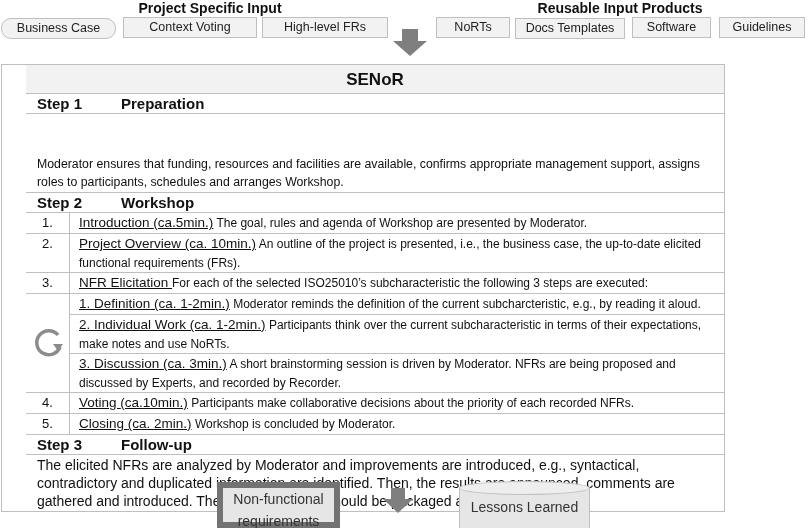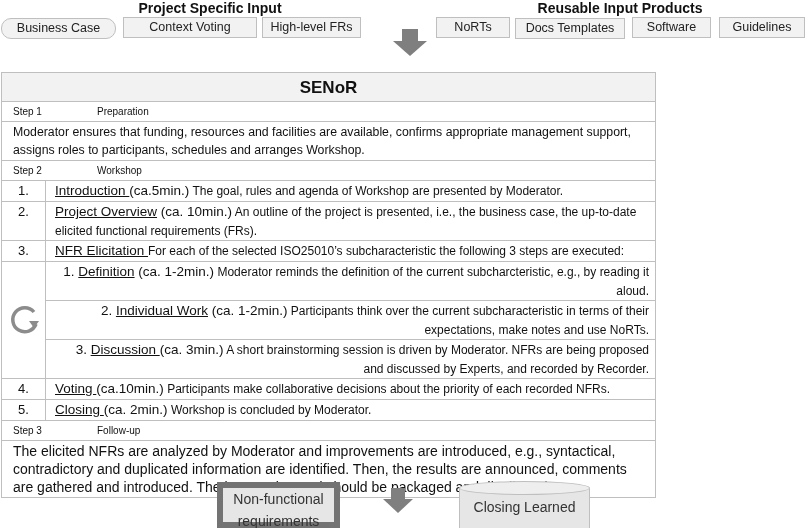--- a/index.html
+++ b/index.html
@@ -7,73 +7,73 @@
          font-family:"Liberation Sans", "DejaVu Sans", sans-serif; color:#111; }
 
   .group-title { position:absolute; top:0; font-weight:bold; font-size:14px; text-align:center; line-height:16px; }
   .inbox { position:absolute; top:18px; height:21px; background:#f2f2f2; border:1px solid #bfbfbf;
            box-sizing:border-box; font-size:12.5px; text-align:center; line-height:19px; color:#222; }
   .arrow { position:absolute; }
   .arrow .stem { position:absolute; left:50%; transform:translateX(-50%); background:#7f7f7f; }
   .arrow .head { position:absolute; left:0; width:0; height:0; border-style:solid;
                  border-color:#7f7f7f transparent transparent transparent; }
 
-  .table { position:absolute; left:1px; top:72px; width:655px; border:1px solid #bfbfbf; box-sizing:border-box; }
+  .table { position:absolute; left:1px; top:64px; width:724px; border:1px solid #bfbfbf; box-sizing:border-box;padding-left:24px; }
   .row { border-bottom:1px solid #bfbfbf; box-sizing:border-box; position:relative; }
   .row:last-child { border-bottom:none; }
   .title-row { height:29px; background:#f2f2f2; text-align:center; font-weight:bold; font-size:17px; line-height:29px; }
-  .step-row { height:20px; font-weight:normal; font-size:10px; line-height:20px; padding-left:11px; }
+  .step-row { height:20px; font-weight:bold; font-size:15px; line-height:20px; padding-left:11px; }
   .step-row .step-num { display:inline-block; width:84px; }
   .para { font-size:14px; line-height:18px; padding:1px 8px 1px 11px; }
   .item-row { display:flex; }
   .num-cell { width:43px; flex:none; border-right:1px solid #bfbfbf; text-align:center; font-size:13px; line-height:20px; }
   .txt-cell { flex:1; padding:0 6px 0 9px; font-size:12px; line-height:18px; }
-  .lead { font-size:13.5px; line-height:20px; }
+  .lead { font-size:13.5px; line-height:20px;text-decoration:underline; }
   .u { text-decoration:underline; }
   .sub-group { display:flex; border-bottom:1px solid #bfbfbf; }
   .sub-group .num-cell { display:flex; align-items:center; justify-content:center; }
-  .sub-list { flex:1;text-align:right; }
+  .sub-list { flex:1; }
   .sub-item { border-bottom:1px solid #bfbfbf; padding:0 6px 0 9px; font-size:12px; line-height:18px; }
   .sub-item:last-child { border-bottom:none; }
 
   .out-box { position:absolute; left:217px; top:482px; width:123px; height:46px; background:#e6e6e6;
              border:6px solid #737373; box-sizing:border-box; font-size:14px; line-height:22px; text-align:center; color:#333; }
   .cylinder { position:absolute; left:459px; top:481px; width:131px; height:47px; }
   .cylinder .body { position:absolute; left:0; top:7px; width:131px; height:40px; background:#e6e6e6;
                     border-left:1px solid #bfbfbf; border-right:1px solid #bfbfbf; box-sizing:border-box; }
   .cylinder .top { position:absolute; left:0; top:0; width:131px; height:14px; border-radius:50%;
                    background:#eeeeee; border:1px solid #bfbfbf; box-sizing:border-box; }
   .cylinder .label { position:absolute; left:0; top:18px; width:131px; text-align:center; font-size:14px; color:#333; }
 </style>
 </head>
 <body>
 
 <div class="group-title" style="left:110px; width:200px;">Project Specific Input Products</div>
 <div class="inbox" style="left:1px; width:115px;border-radius:10px;">Business Case</div>
 <div class="inbox" style="left:123px; width:134px; top:17px;">Context Voting</div>
-<div class="inbox" style="left:262px; width:99px; top:17px;">High-level FRs</div>
+<div class="inbox" style="left:262px; width:126px; top:17px;">High-level FRs</div>
 
 <div class="group-title" style="left:500px; width:240px;">Reusable Input Products</div>
 <div class="inbox" style="left:436px; width:74px; top:17px;">NoRTs</div>
 <div class="inbox" style="left:515px; width:110px;">Docs Templates</div>
 <div class="inbox" style="left:632px; width:79px; top:17px;">Software</div>
 <div class="inbox" style="left:719px; width:86px; top:17px;">Guidelines</div>
 
 <div class="arrow" style="left:393px; top:29px; width:34px; height:27px;">
   <div class="stem" style="top:0; width:16px; height:12px;"></div>
   <div class="head" style="top:12px; border-width:15px 17px 0 17px;"></div>
 </div>
 
 <div class="table">
   <div class="row title-row">SENoR</div>
 
   <div class="row step-row">
     <span class="step-num">Step 1</span><span>Preparation</span>
   </div>
-  <div class="row para" style="font-size:12.3px;">Moderator ensures that funding, resources and facilities are available, confirms appropriate management support, assigns roles to participants, schedules and arranges Workshop.</div>
+  <div class="row para" style="font-size:12.3px;margin-top:40px;">Moderator ensures that funding, resources and facilities are available, confirms appropriate management support, assigns roles to participants, schedules and arranges Workshop.</div>
 
   <div class="row step-row">
     <span class="step-num">Step 2</span><span>Workshop</span>
   </div>
 
   <div class="row item-row">
     <div class="num-cell">1.</div>
     <div class="txt-cell"><span class="lead u">Introduction </span><span class="lead">(ca.5min.)</span><span>  The goal, rules and agenda of Workshop are presented by Moderator.</span></div>
   </div>
 
@@ -120,14 +120,14 @@
 <div class="out-box">Non-functional requirements</div>
 
 <div class="arrow" style="left:383px; top:488px; width:30px; height:26px;">
   <div class="stem" style="top:0; width:14px; height:11px;"></div>
   <div class="head" style="top:11px; border-width:14px 15px 0 15px;"></div>
 </div>
 
 <div class="cylinder">
   <div class="body"></div>
   <div class="top"></div>
-  <div class="label">Closing Learned</div>
+  <div class="label">Lessons Learned</div>
 </div>
 
 </body></html>

